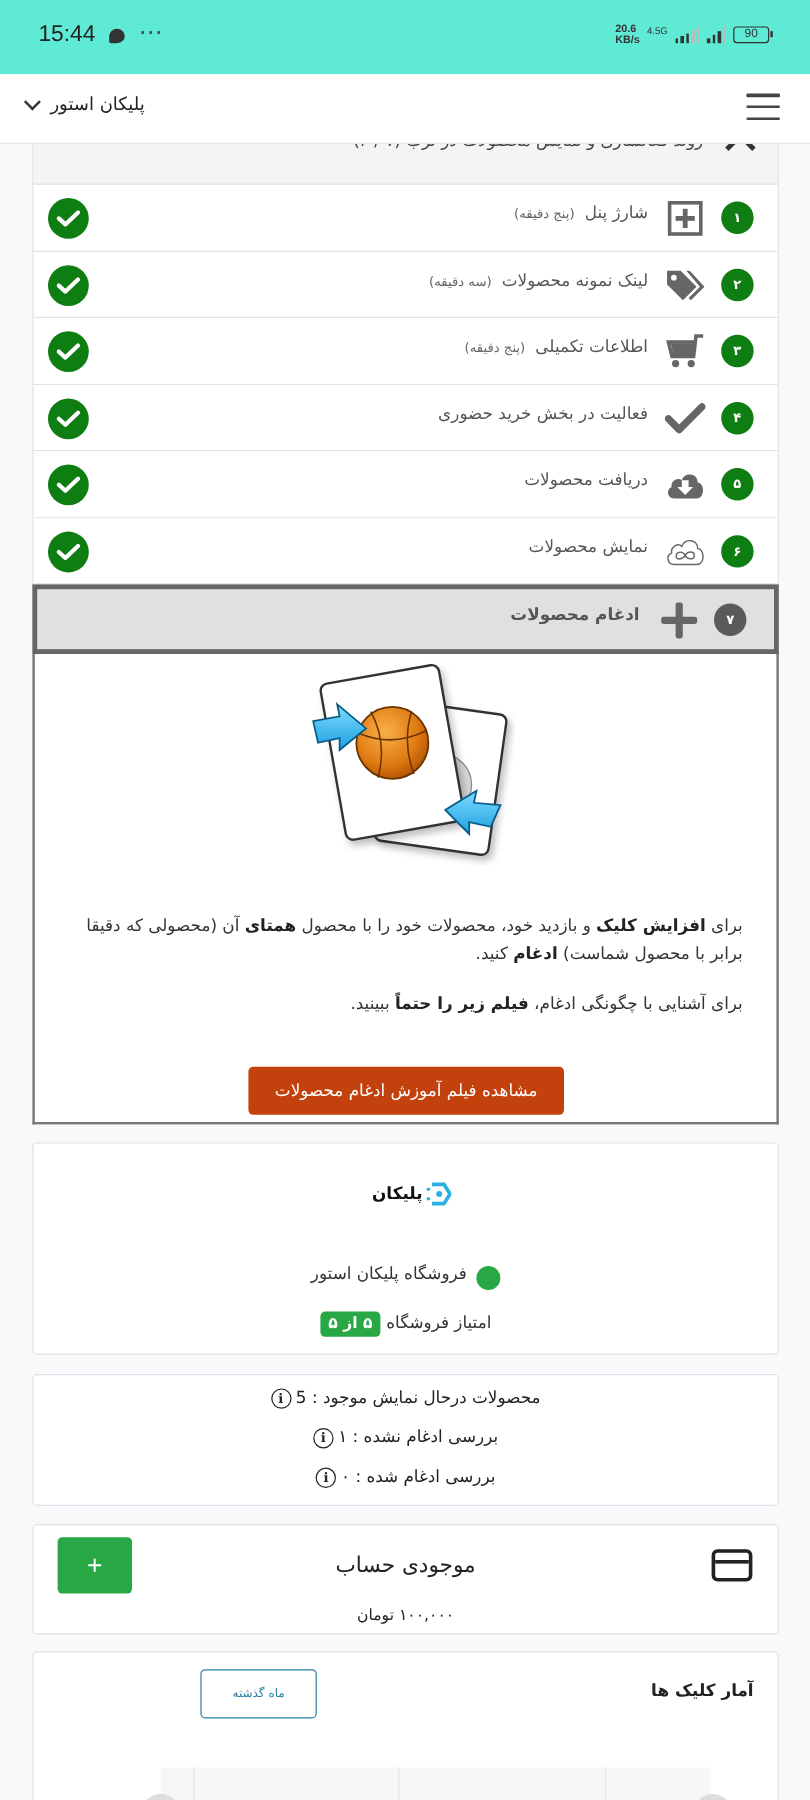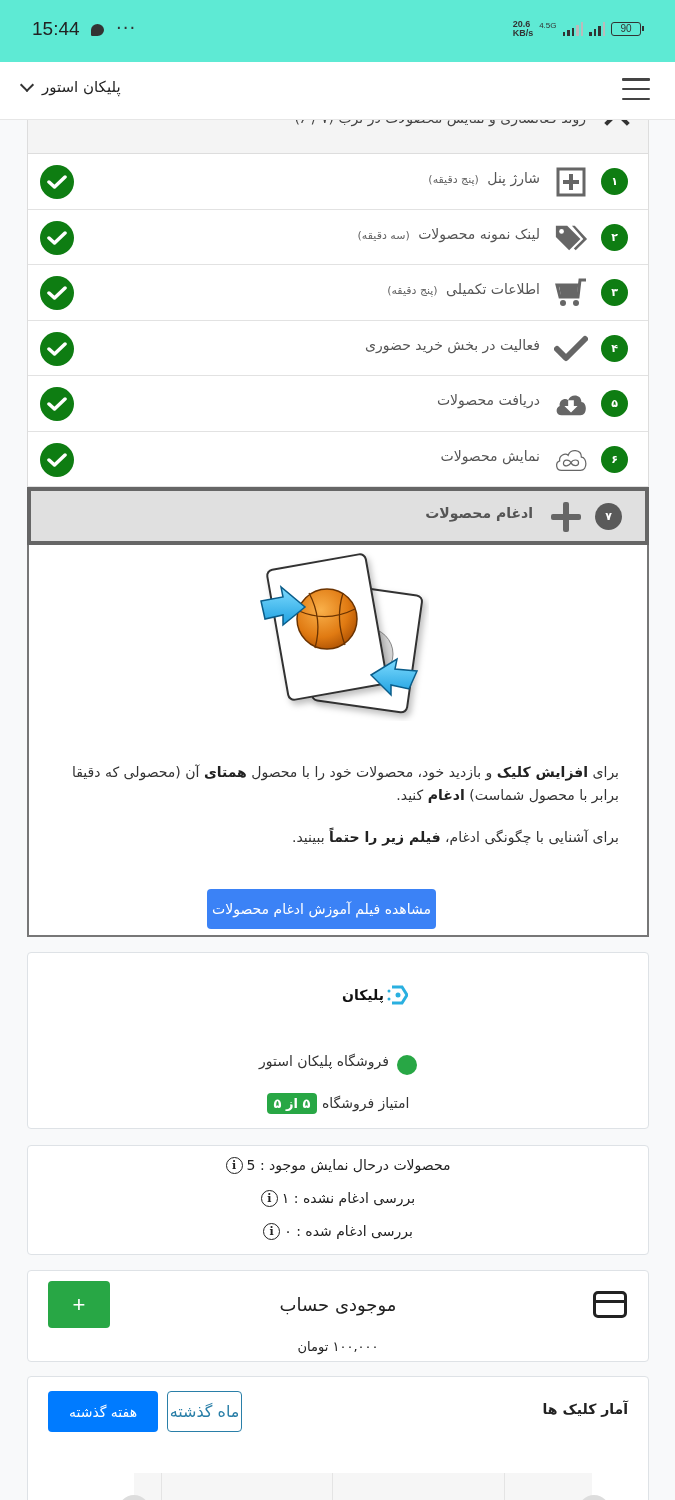--- a/index.html
+++ b/index.html
@@ -44,25 +44,25 @@
   .step.active { background: #e0e0e0; border: 4px solid #666; border-bottom-width: 4px; height: 58px; margin: 0 -1px; }
   .step.active .num { background: #5a5a5a; top: 12px; right: 23px; }
   .step.active .ico { top: 9px; right: 62px; }
   .step.active .label { top: 14px; right: 112px; color: #555; font-weight: bold; font-size: 14px; }
 
   .merge-panel { border: 2px solid #777; border-top: none; background: #fff; height: 392px; position: relative; margin: 0 -1px; }
   .merge-img { position: absolute; left: 220px; top: 4px; width: 180px; height: 172px; }
   .merge-text { position: absolute; right: 28px; left: 32px; top: 216px; direction: rtl; font-size: 14px; color: #333; line-height: 23px; text-align: right; }
   .merge-text b { font-weight: bold; color: #222; }
   .merge-text p + p { margin-top: 19px; }
-  .merge-btn { position: absolute; left: 178px; top: 344px; width: 229px; height: 40px; background: #3b82f6; color: #fff; border: none; border-radius: 4px; font-size: 14px; font-family: "DejaVu Sans", sans-serif; direction: rtl; }
+  .merge-btn { position: absolute; left: 178px; top: 344px; width: 263px; height: 40px; background: #c2410c; color: #fff; border: none; border-radius: 4px; font-size: 14px; font-family: "DejaVu Sans", sans-serif; direction: rtl; }
 
   .card { position: absolute; left: 27px; width: 622px; background: #fff; border: 1px solid #dee2e6; border-radius: 4px; }
   .store-card { top: 832px; height: 177px; }
-  .logo { position: absolute; left: 282px; top: 32px; display: flex; align-items: center; gap: 2px; direction: rtl; margin-left: 32px; }
+  .logo { position: absolute; left: 282px; top: 32px; display: flex; align-items: center; gap: 2px; direction: rtl; }
   .logo-text { font-size: 14px; font-weight: bold; color: #111; font-family: "DejaVu Sans", sans-serif; }
   .store-name { position: absolute; left: 0; right: 0; top: 96px; text-align: center; direction: rtl; font-size: 14px; color: #333; }
   .store-name .dot { display: inline-block; width: 20px; height: 20px; background: #28a745; border-radius: 50%; vertical-align: middle; margin-left: 8px; margin-top: 6px; }
   .store-rate { position: absolute; left: 0; right: 0; top: 140px; text-align: center; direction: rtl; font-size: 14px; color: #333; }
   .badge { display: inline-block; background: #28a745; color: #fff; font-weight: bold; font-size: 13px; padding: 3px 7px; border-radius: 4px; margin-right: 0; }
 
   .stats-card { top: 1025px; height: 110px; direction: rtl; text-align: center; font-size: 14px; color: #222; }
   .stats-card .row { height: 33px; line-height: 33px; display: flex; justify-content: center; align-items: center; gap: 4px; }
   .stats-card .row:first-child { margin-top: 3px; }
   .info-i { display: inline-flex; width: 17px; height: 17px; border: 1.6px solid #222; border-radius: 50%; font-size: 11px; font-weight: bold; align-items: center; justify-content: center; font-family: "DejaVu Serif", serif; line-height: 1; }
@@ -70,21 +70,21 @@
   .balance-card { top: 1150px; height: 92px; }
   .balance-card .add-btn { position: absolute; left: 20px; top: 10px; width: 62px; height: 47px; background: #28a745; border: none; border-radius: 4px; color: #fff; font-size: 22px; line-height: 47px; }
   .balance-card .label { position: absolute; left: 0; right: 0; top: 23px; text-align: center; font-size: 18px; direction: rtl; color: #222; }
   .balance-card .amount { position: absolute; left: 0; right: 0; top: 68px; text-align: center; font-size: 13px; direction: rtl; color: #222; }
   .card-icon { position: absolute; right: 21px; top: 20px; width: 34px; height: 27px; border: 3px solid #222; border-radius: 5px; }
   .card-icon::after { content: ""; position: absolute; left: 0; right: 0; top: 6px; height: 3px; background: #222; }
 
   .clicks-card { top: 1256px; height: 140px; }
   .clicks-title { position: absolute; right: 20px; top: 24px; font-weight: bold; font-size: 14px; color: #222; direction: rtl; }
   .btn-week { position: absolute; left: 20px; top: 14px; width: 110px; height: 41px; background: #007bff; color: #fff; border: none; border-radius: 4px; font-size: 14px; font-family: "DejaVu Sans", sans-serif; }
-  .btn-month { position: absolute; left: 139px; top: 14px; width: 75px; height: 41px; background: #fff; color: #17a2b8; border: 1.5px solid #17a2b8; border-radius: 4px; font-size: 16px; font-family: "DejaVu Sans", sans-serif; color: #2a7fa8; border-color: #2a7fa8; }
+  .btn-month { position: absolute; left: 139px; top: 14px; width: 97px; height: 41px; background: #fff; color: #17a2b8; border: 1.5px solid #17a2b8; border-radius: 4px; font-size: 10px; font-family: "DejaVu Sans", sans-serif; color: #2a7fa8; border-color: #2a7fa8; }
   .chart-area { position: absolute; left: 106px; top: 96px; width: 458px; height: 50px; background: #f6f6f6; }
   .chart-area .gl { position: absolute; top: 0; bottom: 0; width: 1px; background: #e4e4e4; }
   .chart-nav { position: absolute; top: 118px; width: 32px; height: 32px; border-radius: 50%; background: #ddd; }
 </style>
 </head>
 <body>
 
 <div class="statusbar">
   <span class="sb-time">15:44</span>
   <span class="sb-bubble"></span>
@@ -316,21 +316,20 @@
   <div class="card balance-card">
     <span class="card-icon"></span>
     <div class="label">موجودی حساب</div>
     <div class="amount">۱۰۰,۰۰۰ تومان</div>
     <button class="add-btn">+</button>
   </div>
 
   <div class="card clicks-card">
     <div class="clicks-title">آمار کلیک ها</div>
     <button class="btn-month">ماه گذشته</button>
-    <button class="btn-week">هفته گذشته</button>
     <div class="chart-area">
       <span class="gl" style="left:27px"></span>
       <span class="gl" style="left:198px"></span>
       <span class="gl" style="left:370px"></span>
     </div>
     <span class="chart-nav" style="left:90px"></span>
     <span class="chart-nav" style="left:550px"></span>
   </div>
 
 </div>

